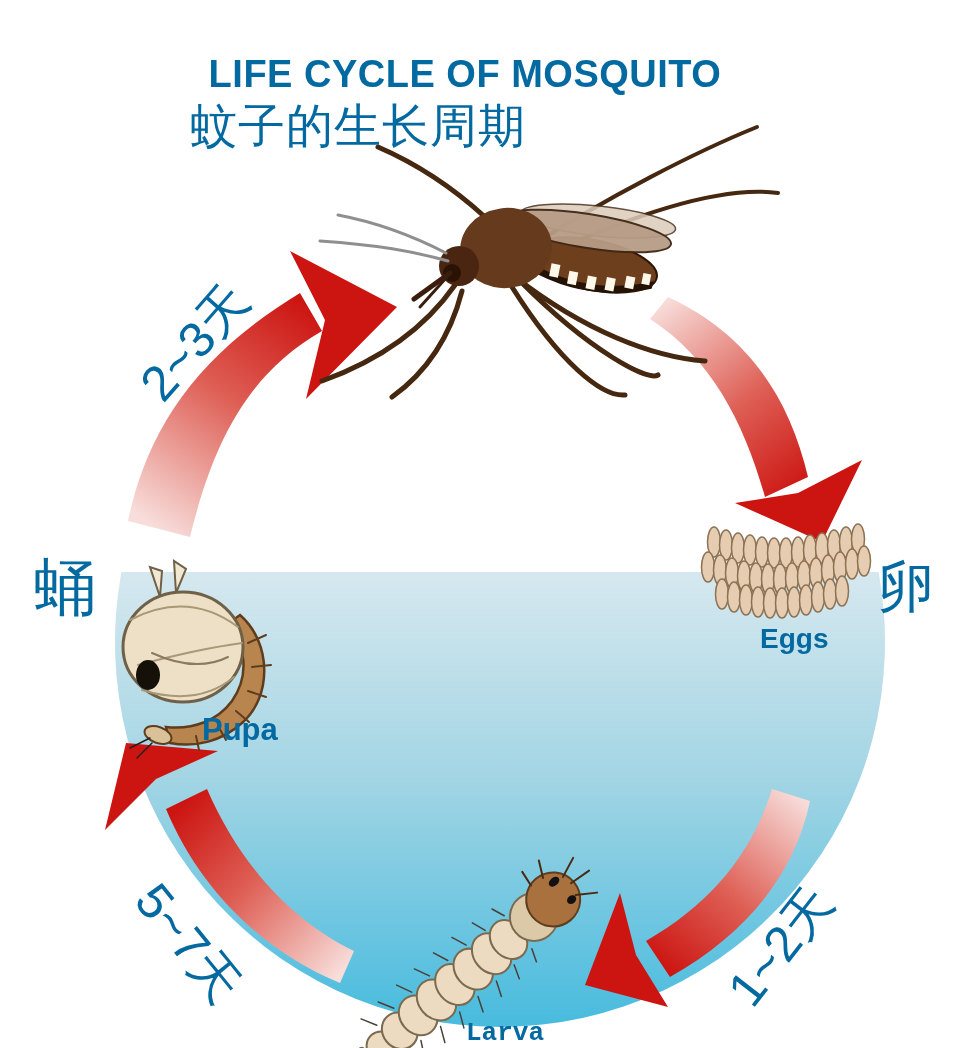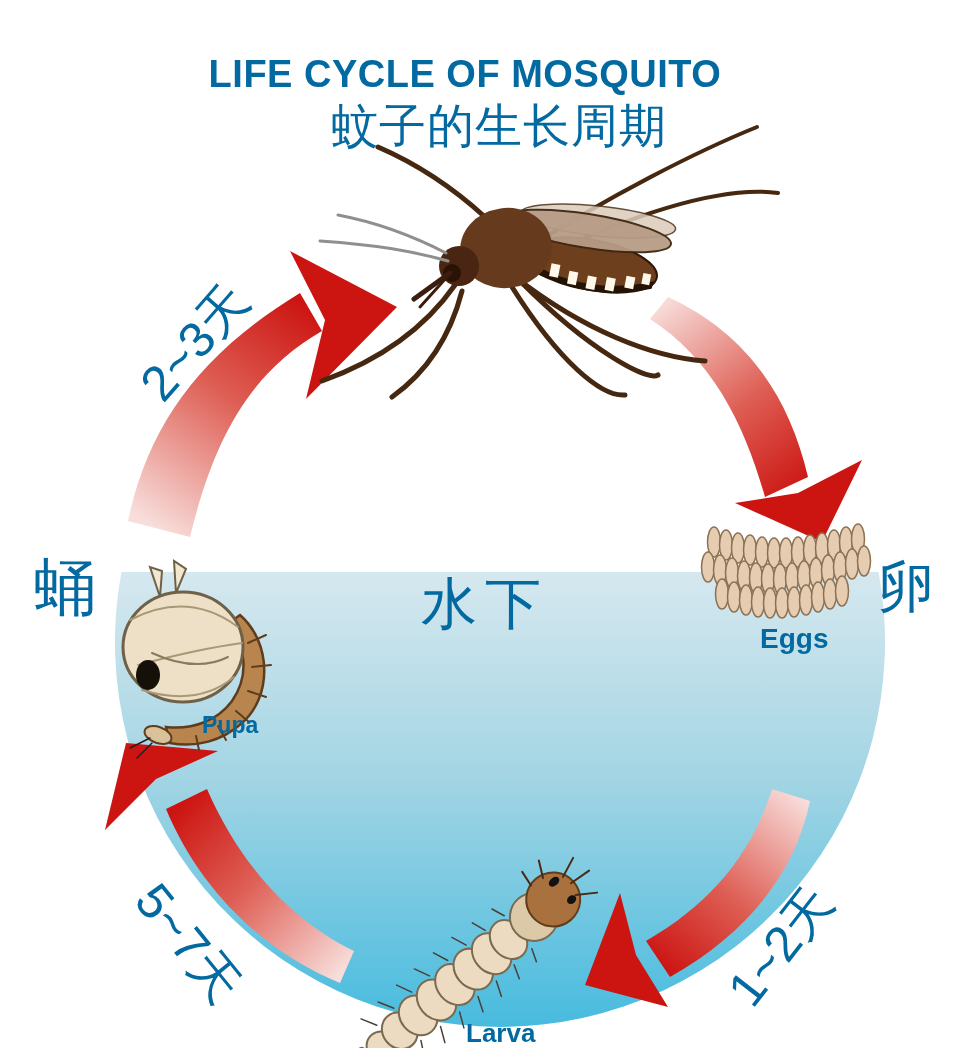--- a/index.html
+++ b/index.html
@@ -1,26 +1,26 @@
 <!DOCTYPE html>
 <html><head>
 <meta charset="utf-8">
 <style>
   html,body{margin:0;padding:0;background:#ffffff;}
   #canvas{position:relative;width:977px;height:1048px;background:#ffffff;overflow:hidden;
           font-family:"Liberation Sans","DejaVu Sans",sans-serif;color:#0369a1;margin-top:45px;}
   .abs{position:absolute;}
   .title-en{left:0;top:8px;width:930px;text-align:center;font-size:38px;font-weight:700;
             letter-spacing:.5px;white-space:nowrap;}
-  .title-zh{left:199px;top:50px;width:600px;text-align:center;font-size:47px;font-weight:500;
+  .title-zh{left:190px;top:50px;width:600px;text-align:left;font-size:47px;font-weight:500;
             letter-spacing:1px;white-space:nowrap;}
   .water-label{left:385px;top:522px;width:200px;text-align:center;font-size:56px;
                letter-spacing:8px;font-weight:500;white-space:nowrap;}
   .zh-big{font-size:62px;font-weight:500;line-height:1;white-space:nowrap;}
-  .stage-en{font-weight:700;font-size:23px;white-space:nowrap;}
+  .stage-en{font-weight:700;font-size:31px;white-space:nowrap;}
   .duration{width:220px;text-align:center;font-size:50px;font-weight:400;white-space:nowrap;}
   .dur-23{left:85px;top:264px;transform:rotate(-49deg);}
   .dur-12{left:671px;top:868px;transform:rotate(-52deg);}
   .dur-57{left:78px;top:865px;transform:rotate(51deg);}
   svg{position:absolute;left:0;top:0;}
 </style>
 </head>
 <body>
 
 <div id="canvas">
@@ -195,26 +195,25 @@
       <ellipse cx="240" cy="9" rx="5" ry="4" fill="#111" stroke="none"></ellipse>
       <g stroke="#4a2a12" stroke-width="2" fill="none">
         <path d="M 248,-14 l 20,-8 M 250,-4 l 22,2 M 246,8 l 18,12 M 232,-26 l 8,-16 M 218,-28 l 2,-16"></path>
       </g>
     </g>
   </svg>
 
   <div class="abs title-en">LIFE CYCLE OF MOSQUITO</div>
   <div class="abs title-zh">蚊子的生长周期</div>
 
-  <div class="abs water-label">水下</div>
 
   <div class="abs zh-big" style="left:34px;top:512px;">蛹</div>
   <div class="abs zh-big" style="left:878px;top:514px;font-size:56px;">卵</div>
 
   <div class="abs stage-en" style="left:760px;top:578px;font-size:28px;">Eggs</div>
   <div class="abs stage-en" style="left:202px;top:667px;">Pupa</div>
-  <div class="abs stage-en" style="left:466px;top:973px;font-size:26px;">Larva</div>
+  <div class="abs stage-en" style="left:466px;top:973px;font-size:26px;font-family:Liberation Mono, monospace;">Larva</div>
 
   <div class="abs duration dur-23">2~3天</div>
   <div class="abs duration dur-12">1~2天</div>
   <div class="abs duration dur-57">5~7天</div>
 
 </div>
 
 </body></html>

